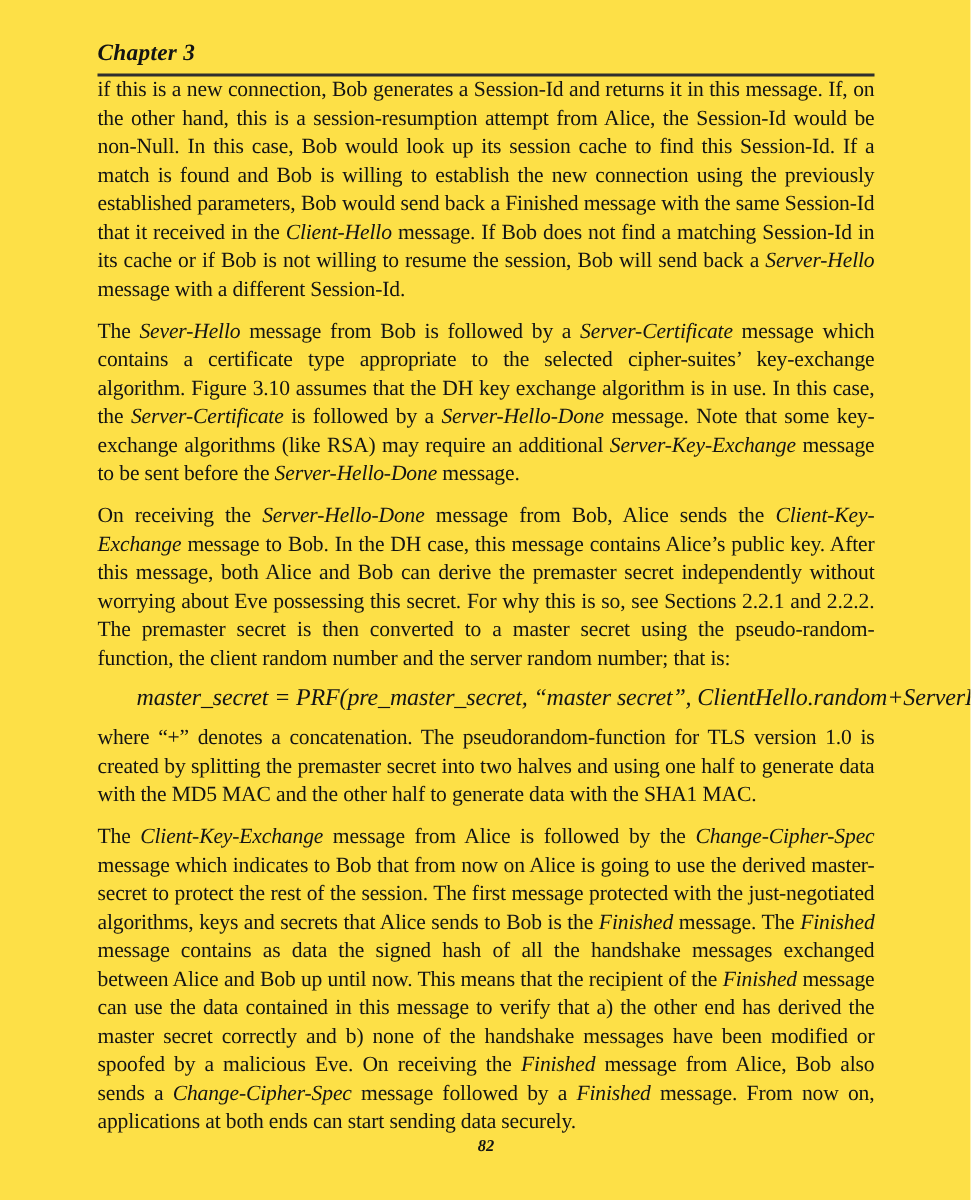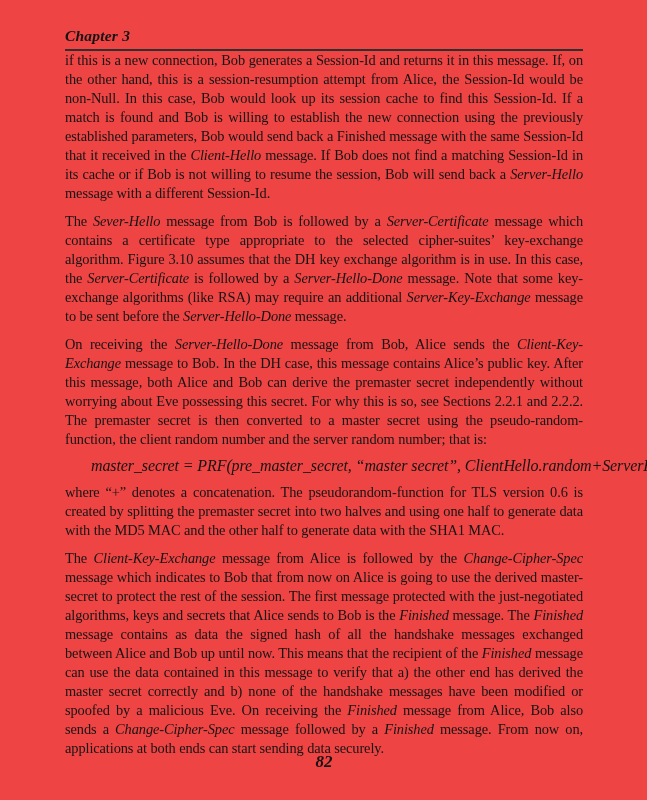--- a/index.html
+++ b/index.html
@@ -48,39 +48,39 @@
   .body-text i { font-style: italic; }
   .page-footer {
     position: absolute;
     left: 65px;
     right: 64px;
     bottom: 28px;
     text-align: center;
   }
   .page-number {
     display: inline-block;
-    font-size: 17px;
+    font-size: 11px;
     font-weight: bold;
     font-style: italic;
   }
 </style>
 </head>
 <body>
 
-<div class="page" style="color: rgb(20, 20, 20); background: #ef4444;">
+<div class="page" style="color: rgb(20, 20, 20); background: #fde047;">
   <header>
     <div class="chapter-title">Chapter 3</div>
     <div class="header-rule" style="border-bottom-color: rgb(47, 47, 47);"></div>
   </header>
 
   <main class="body-text" id="body-text">
       <p class="para"><span>if this is a new connection, Bob generates a Session-Id and returns it in this message. If, on the other hand, this is a session-resumption attempt from Alice, the Session-Id would be non-Null. In this case, Bob would look up its session cache to find this Session-Id. If a match is found and Bob is willing to establish the new connection using the previously established parameters, Bob would send back a Finished message with the same Session-Id that it received in the </span><i>Client-Hello</i><span> message. If Bob does not find a matching Session-Id in its cache or if Bob is not willing to resume the session, Bob will send back a </span><i>Server-Hello</i><span> message with a different Session-Id.</span></p>
       <p class="para"><span>The </span><i>Sever-Hello</i><span> message from Bob is followed by a </span><i>Server-Certificate</i><span> message which contains a certificate type appropriate to the selected cipher-suites’ key-exchange algorithm. Figure 3.10 assumes that the DH key exchange algorithm is in use. In this case, the </span><i>Server-Certificate</i><span> is followed by a </span><i>Server-Hello-Done</i><span> message. Note that some key-exchange algorithms (like RSA) may require an additional </span><i>Server-Key-Exchange</i><span> message to be sent before the </span><i>Server-Hello-Done</i><span> message.</span></p>
       <p class="para"><span>On receiving the </span><i>Server-Hello-Done</i><span> message from Bob, Alice sends the </span><i>Client-Key-Exchange</i><span> message to Bob. In the DH case, this message contains Alice’s public key. After this message, both Alice and Bob can derive the premaster secret independently without worrying about Eve possessing this secret. For why this is so, see Sections 2.2.1 and 2.2.2. The premaster secret is then converted to a master secret using the pseudo-random-function, the client random number and the server random number; that is:</span></p>
       <p class="formula"><i>master_secret = PRF(pre_master_secret, “master secret”, ClientHello.random+ServerHello.random)</i></p>
-      <p class="para"><span>where “+” denotes a concatenation. The pseudorandom-function for TLS version 0.6 is created by splitting the premaster secret into two halves and using one half to generate data with the MD5 MAC and the other half to generate data with the SHA1 MAC.</span></p>
+      <p class="para"><span>where “+” denotes a concatenation. The pseudorandom-function for TLS version 1.0 is created by splitting the premaster secret into two halves and using one half to generate data with the MD5 MAC and the other half to generate data with the SHA1 MAC.</span></p>
       <p class="para"><span>The </span><i>Client-Key-Exchange</i><span> message from Alice is followed by the </span><i>Change-Cipher-Spec</i><span> message which indicates to Bob that from now on Alice is going to use the derived master-secret to protect the rest of the session. The first message protected with the just-negotiated algorithms, keys and secrets that Alice sends to Bob is the </span><i>Finished</i><span> message. The </span><i>Finished</i><span> message contains as data the signed hash of all the handshake messages exchanged between Alice and Bob up until now.  This means that the recipient of the </span><i>Finished</i><span> message can use the data contained in this message to verify that a) the other end has derived the master secret correctly and b) none of the handshake messages have been modified or spoofed by a malicious Eve. On receiving the </span><i>Finished</i><span> message from Alice, Bob also sends a </span><i>Change-Cipher-Spec</i><span> message followed by a </span><i>Finished</i><span> message. From now on, applications at both ends can start sending data securely.</span></p>
     </main>
 
   <footer class="page-footer">
     <span class="page-number">82</span>
   </footer>
 </div>
 
 </body></html>

